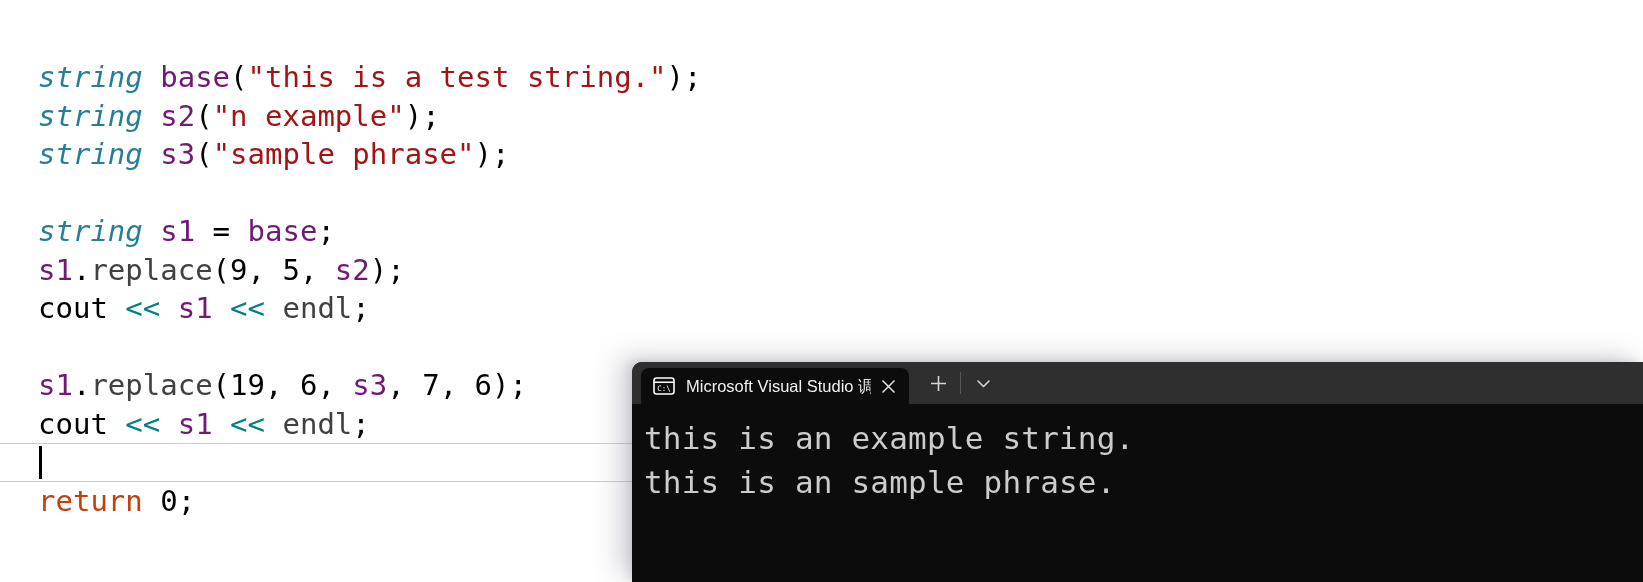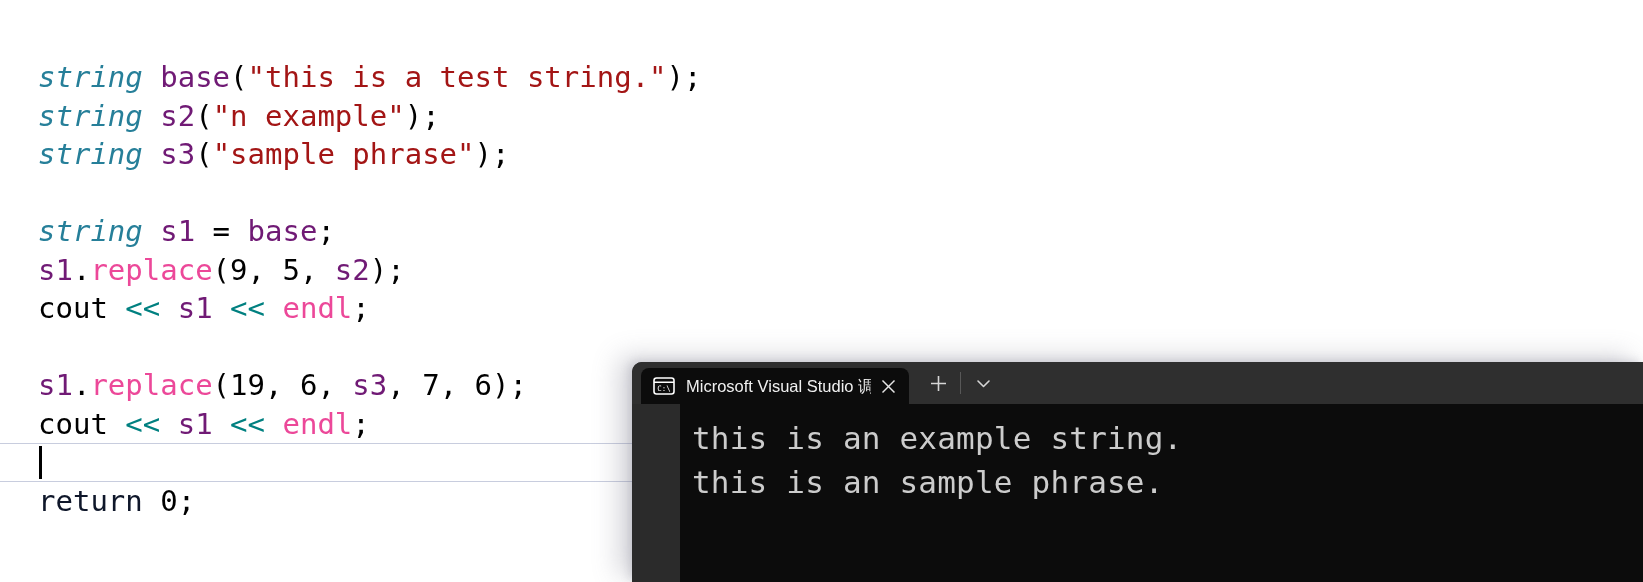--- a/index.html
+++ b/index.html
@@ -55,24 +55,24 @@
     position: absolute;
     width: 2.5px;
     background: #000000;
   }
 
   
   .t-type   { color: #267f99; font-style: italic; }
   .t-var    { color: #701a75; }
   .t-str    { color: #a31515; }
   .t-punct  { color: #000000; }
-  .t-func   { color: #ec4899; }
+  .t-func   { color: #404040; }
   .t-op     { color: #008080; }
   .t-num    { color: #000000; }
-  .t-kw     { color: #0f172a; }
+  .t-kw     { color: #c2410c; }
   .t-plain  { color: #000000; }
 
   
   .terminal-window {
     position: absolute;
     left: 632px;
     top: 362px;
     width: 1011px;
     height: 220px;
     border-top-left-radius: 10px;
@@ -154,21 +154,20 @@
 
   .term-body {
     position: absolute;
     left: 0;
     right: 0;
     top: 42px;
     bottom: 0;
     background: #0c0c0c;
     padding: 12px 0 0 12px;
     box-sizing: border-box;
-    margin-left: 48px;
   }
   .term-line {
     color: #cccccc;
     font-family: "DejaVu Sans Mono", monospace;
     font-size: 31px;
     line-height: 44px;
     white-space: pre;
     letter-spacing: 0.2px;
   }
 </style>

